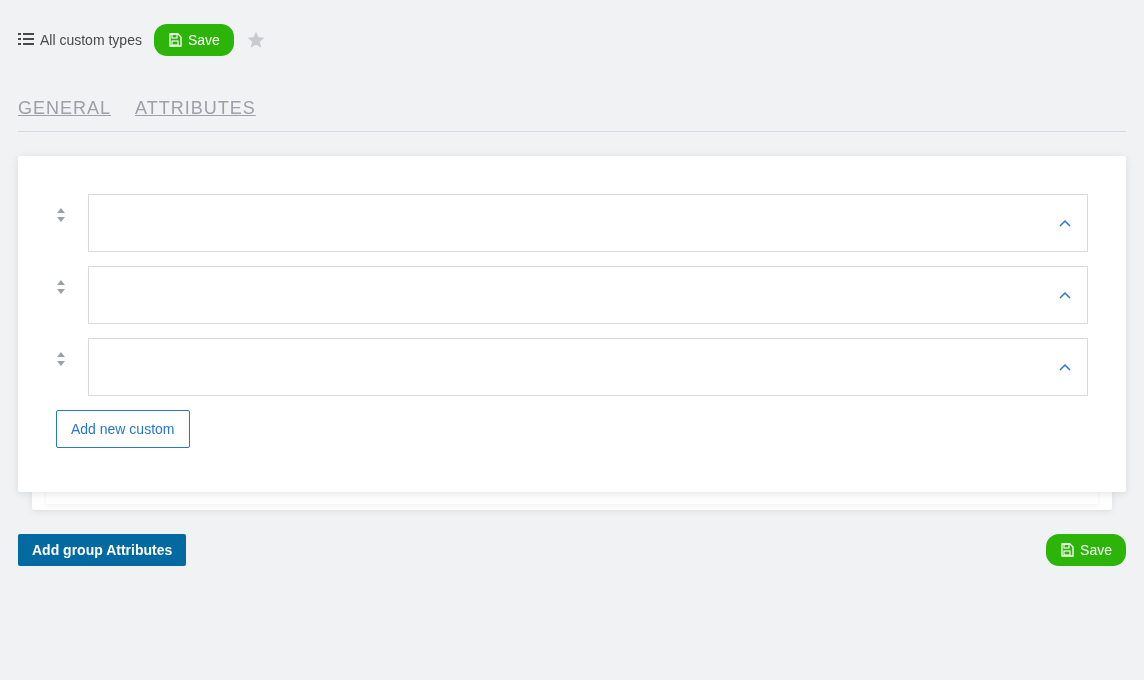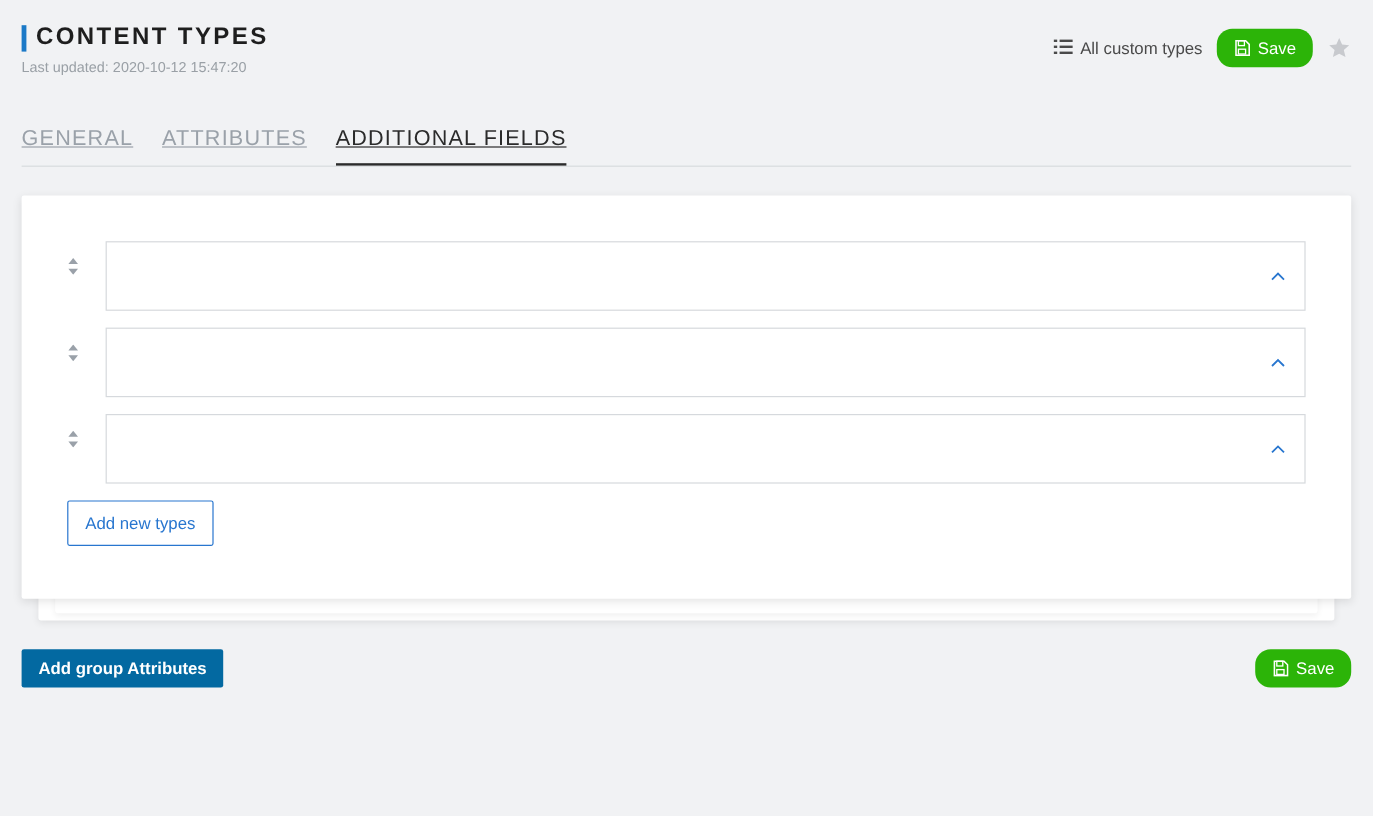--- a/index.html
+++ b/index.html
@@ -71,27 +71,20 @@
 
   .icon { display:inline-block; }
   svg { display:block; }
 </style>
 </head>
 <body>
 
 <div class="page">
 
   <div class="header-row">
-    <div class="title-wrap">
-      <div class="title-line">
-        <div class="title-bar"></div>
-        <h1 class="page-title">Content types</h1>
-      </div>
-      <div class="subtitle">Last updated: 2020-10-12 15:47:20</div>
-    </div>
     <div class="header-actions">
       <div class="link-all">
         <span class="icon">
           <svg width="16" height="14" viewBox="0 0 16 14" fill="none">
             <rect x="0" y="1" width="3" height="2" fill="#4a4a4a"></rect>
               <rect x="5" y="1" width="11" height="2" fill="#4a4a4a"></rect>
             <rect x="0" y="6" width="3" height="2" fill="#4a4a4a"></rect>
               <rect x="5" y="6" width="11" height="2" fill="#4a4a4a"></rect>
             <rect x="0" y="11" width="3" height="2" fill="#4a4a4a"></rect>
               <rect x="5" y="11" width="11" height="2" fill="#4a4a4a"></rect>
@@ -113,21 +106,20 @@
         <svg width="20" height="20" viewBox="0 0 24 24">
             <path fill="#c8cace" d="M12 2l2.9 6.6 7.1.6-5.4 4.8 1.7 7L12 17.8 5.7 21l1.7-7L2 9.2l7.1-.6L12 2z"></path>
           </svg>
       </span>
     </div>
   </div>
 
   <div class="tabs">
     <div class="tab">General</div>
     <div class="tab">Attributes</div>
-    <div class="tab active">Additional fields</div>
   </div>
 
   <div class="card-stack">
     <div class="stack-shadow"></div>
     <div class="stack-shadow s2"></div>
 
     <div class="card">
 
       <div class="field-row">
         <div class="drag-col">
@@ -172,21 +164,21 @@
           <span class="collapse-toggle">
             <svg width="12" height="8" viewBox="0 0 12 8">
                 <path d="M1 7 L6 2 L11 7" stroke="#2876cf" stroke-width="1.5" fill="none"></path>
               </svg>
           </span>
         </div>
       </div>
 
       <div class="add-field-wrap">
         <button class="btn btn-outline-blue">
-          <span>Add new types</span>
+          <span>Add new custom</span>
         </button>
       </div>
     </div>
   </div>
 
   <div class="footer-row">
     <button class="btn btn-blue">
       <span>Add group Attributes</span>
     </button>
     <button class="btn btn-green">

